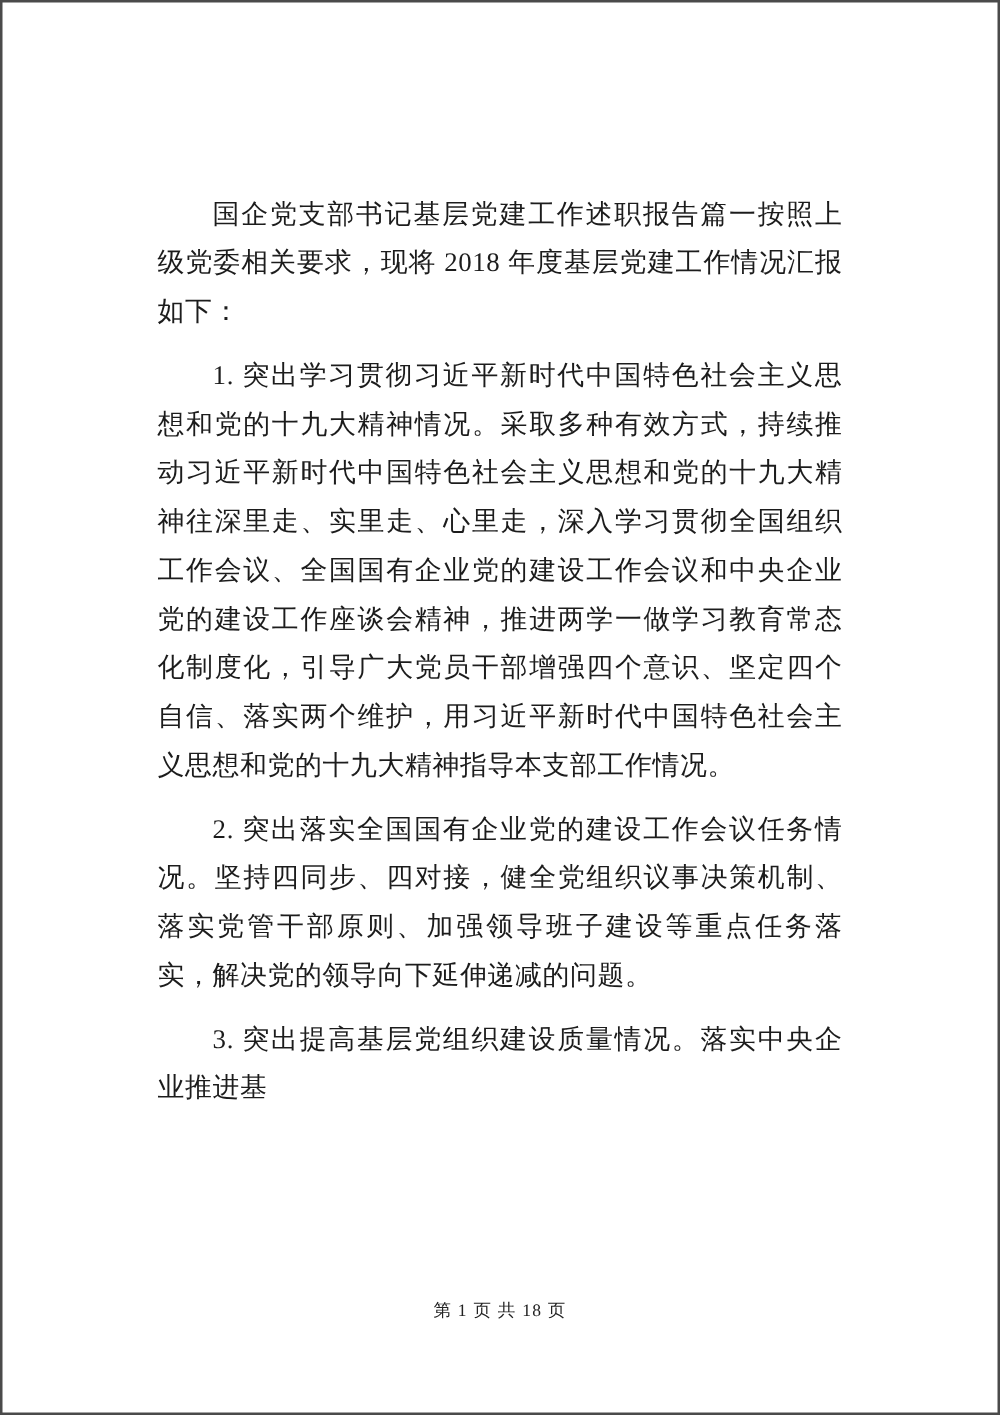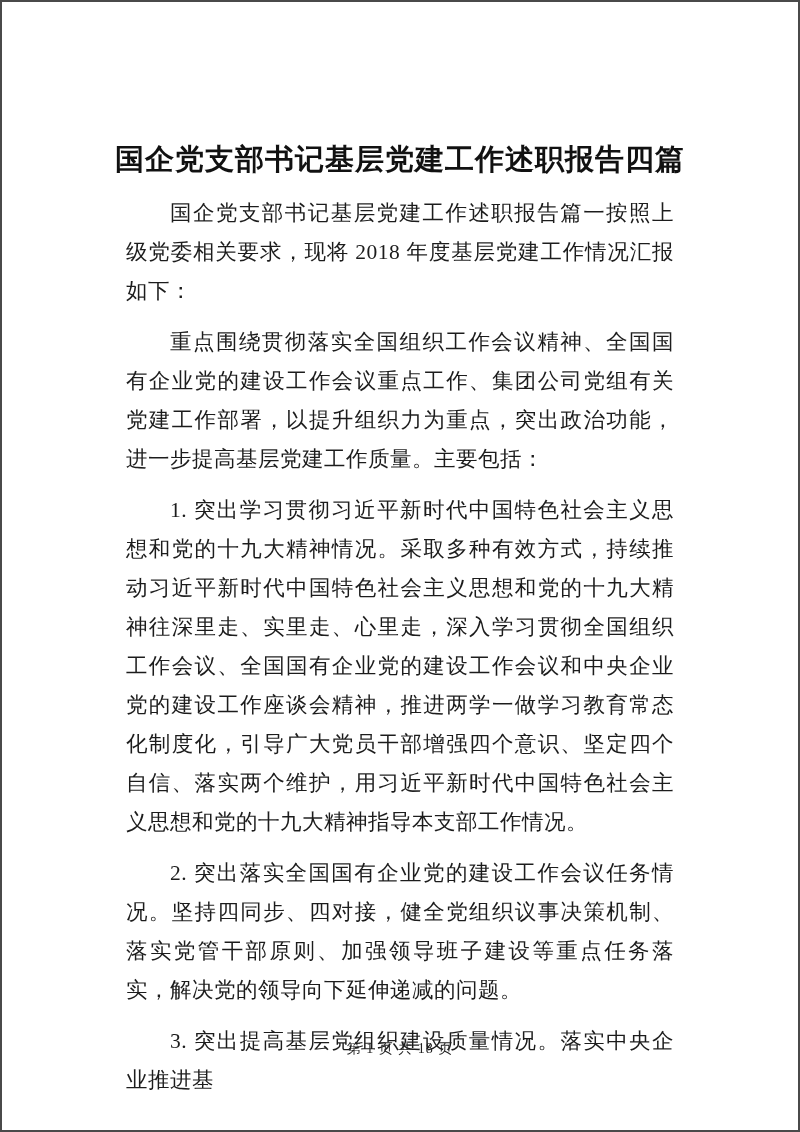--- a/index.html
+++ b/index.html
@@ -50,26 +50,24 @@
     font-size: 14px;
     color: #222222;
     letter-spacing: 1px;
   }
 </style>
 </head>
 <body>
 
 <div class="sheet">
   <div class="content">
-    <h1 class="doc-title">国企党支部书记基层党建工作述职报告四篇</h1>
 
     <p class="para">国企党支部书记基层党建工作述职报告篇一按照上级党委相关要求，现将 2018 年度基层党建工作情况汇报如下：</p>
 
 
-    <p class="para">重点围绕贯彻落实全国组织工作会议精神、全国国有企业党的建设工作会议重点工作、集团公司党组有关党建工作部署，以提升组织力为重点，突出政治功能，进一步提高基层党建工作质量。主要包括：</p>
 
     <p class="para">1. 突出学习贯彻习近平新时代中国特色社会主义思想和党的十九大精神情况。采取多种有效方式，持续推动习近平新时代中国特色社会主义思想和党的十九大精神往深里走、实里走、心里走，深入学习贯彻全国组织工作会议、全国国有企业党的建设工作会议和中央企业党的建设工作座谈会精神，推进两学一做学习教育常态化制度化，引导广大党员干部增强四个意识、坚定四个自信、落实两个维护，用习近平新时代中国特色社会主义思想和党的十九大精神指导本支部工作情况。</p>
 
     <p class="para">2. 突出落实全国国有企业党的建设工作会议任务情况。坚持四同步、四对接，健全党组织议事决策机制、落实党管干部原则、加强领导班子建设等重点任务落实，解决党的领导向下延伸递减的问题。</p>
 
     <p class="para">3. 突出提高基层党组织建设质量情况。落实中央企业推进基</p>
   </div>
 
   <div class="footer">第 1 页  共 18 页</div>
 </div>

